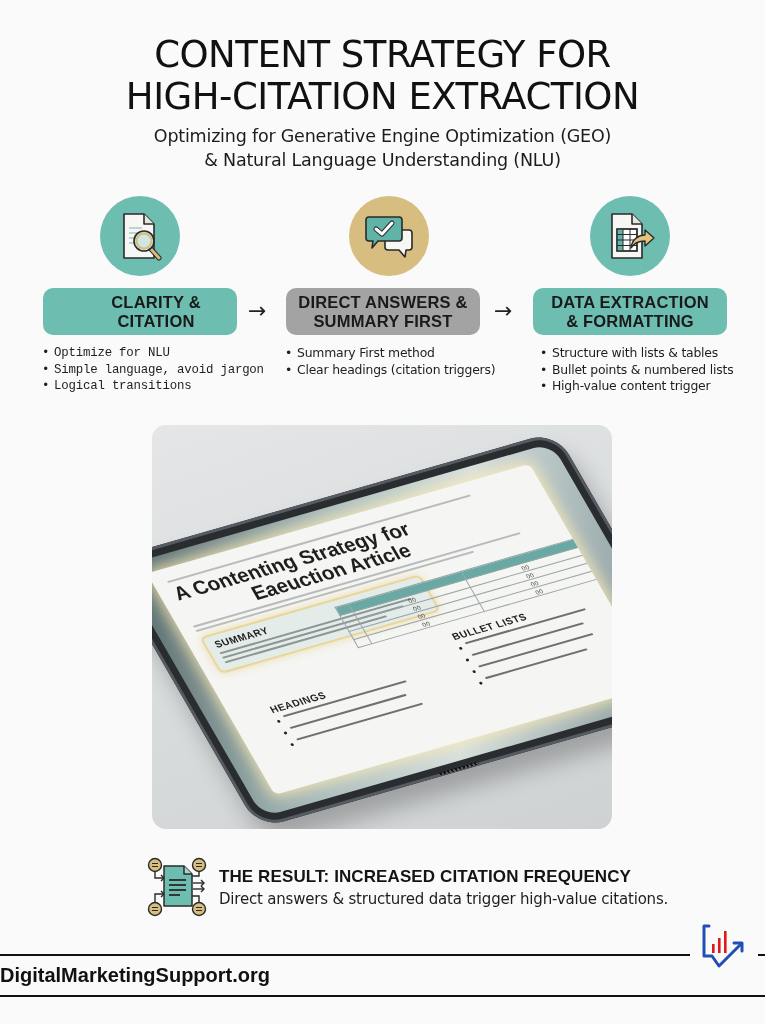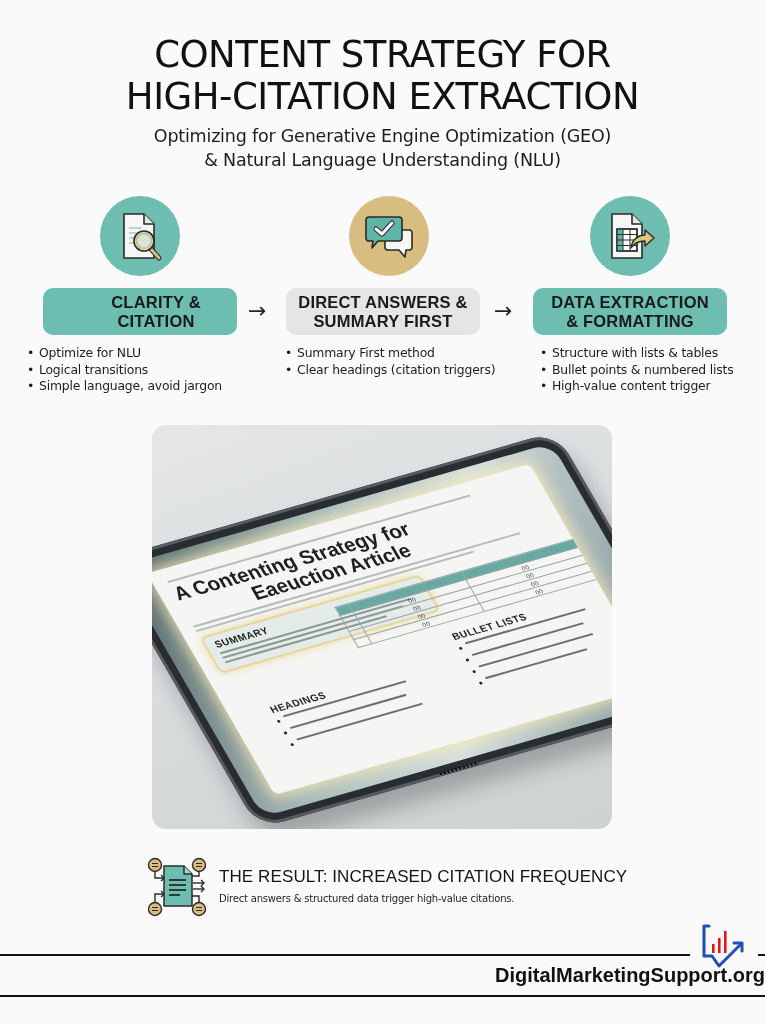--- a/index.html
+++ b/index.html
@@ -79,30 +79,30 @@
   .doc-sec li { position: relative; padding-left: 8px; height: 11px; }
   .doc-sec li::before { content: ""; position: absolute; left: 0; top: 3px; width: 3px; height: 3px; border-radius: 50%; background: #222; }
   .doc-sec li span { display: block; height: 2px; background: #6d7172; margin-top: 2px; border-radius: 1px; }
   .tablet-speaker { position: absolute; left: 190px; bottom: 1px; width: 40px; height: 3px;
     background: repeating-linear-gradient(90deg, #111 0 2px, transparent 2px 4px); }
 
   
   .result-icon { position: absolute; left: 144px; top: 854px; width: 68px; height: 66px; }
   .result-title {
     position: absolute; left: 219px; top: 867px; font-family: "Liberation Sans", sans-serif;
-    font-weight: normal; font-size: 17px; line-height: 20px; color: #141414; letter-spacing: 0.1px;
+    font-weight: bold; font-size: 17px; line-height: 20px; color: #141414; letter-spacing: 0.1px;
   }
   .result-sub {
-    position: absolute; left: 219px; top: 891px; font-size: 10px; line-height: 16px; color: #1e1e1e; letter-spacing: -0.2px;
+    position: absolute; left: 219px; top: 891px; font-size: 15px; line-height: 16px; color: #1e1e1e; letter-spacing: -0.2px;
   }
 
   
   .rule { position: absolute; left: 0; height: 2px; background: #111; }
   .footer-text {
-    position: absolute; left: 0; top: 963px; width: 765px; text-align: right;
+    position: absolute; left: 0; top: 963px; width: 765px; text-align: left;
     font-family: "Liberation Sans", sans-serif; font-weight: bold; font-size: 20px; line-height: 24px; color: #111;
   }
   .logo { position: absolute; left: 697px; top: 922px; width: 62px; height: 50px; }
 </style>
 </head>
 <body>
 
 <div class="title">
   <div>CONTENT STRATEGY FOR</div>
   <div>HIGH-CITATION EXTRACTION</div>
@@ -153,39 +153,39 @@
 </div>
 
 <div class="pill" style="left:43px; top:288px; width:194px; background:#6dbdb1;padding-left:32px;">
   <div>
     <div>CLARITY &amp;</div>
     <div>CITATION</div>
   </div>
 </div>
 <div class="arrow" style="left:248px; top:300px;">→</div>
 
-<div class="pill" style="left:286px; top:288px; width:194px; background:#e5e5e5;">
+<div class="pill" style="left:286px; top:288px; width:194px; background:#a3a3a3;">
   <div>
     <div>DIRECT ANSWERS &amp;</div>
     <div>SUMMARY FIRST</div>
   </div>
 </div>
 <div class="arrow" style="left:494px; top:300px;">→</div>
 
 <div class="pill" style="left:533px; top:288px; width:194px; background:#6dbdb1;">
   <div>
     <div>DATA EXTRACTION</div>
     <div>&amp; FORMATTING</div>
   </div>
 </div>
 
-<ul class="bullets" style="left:25px; top:345px;">
+<ul class="bullets" style="left:40px; top:345px;font-family:Liberation Mono, monospace;">
   <li>Optimize for NLU</li>
+  <li>Simple language, avoid jargon</li>
   <li>Logical transitions</li>
-  <li>Simple language, avoid jargon</li>
 </ul>
 <ul class="bullets" style="left:283px; top:345px;">
   <li>Summary First method</li>
   <li>Clear headings (citation triggers)</li>
 </ul>
 <ul class="bullets" style="left:538px; top:345px;">
   <li>Structure with lists &amp; tables</li>
   <li>Bullet points &amp; numbered lists</li>
   <li>High-value content trigger</li>
 </ul>

